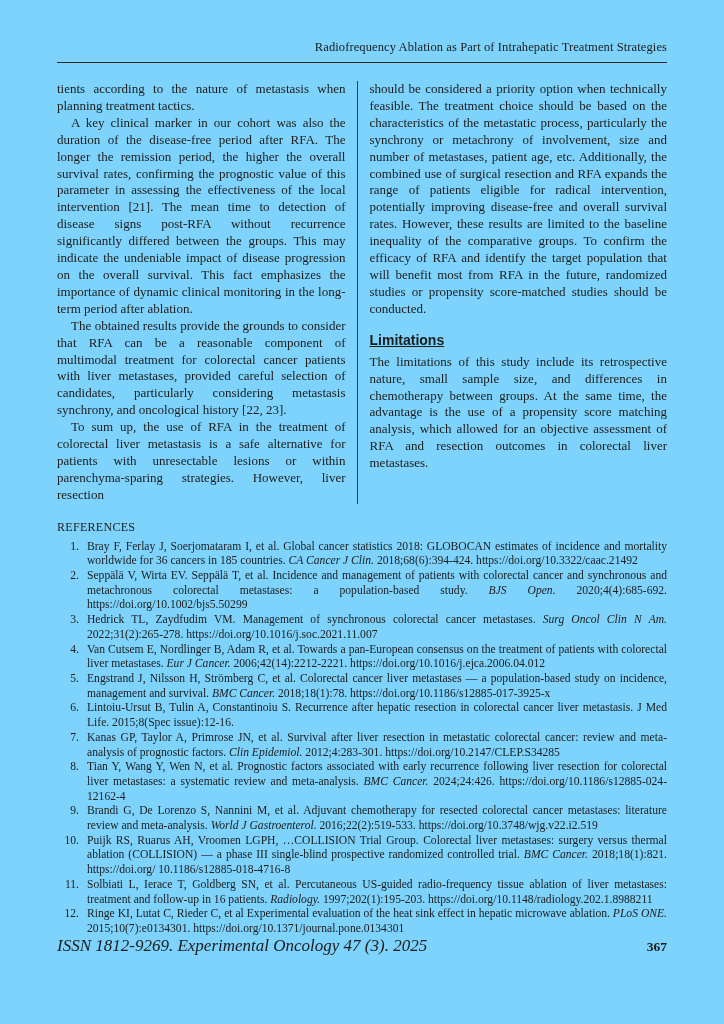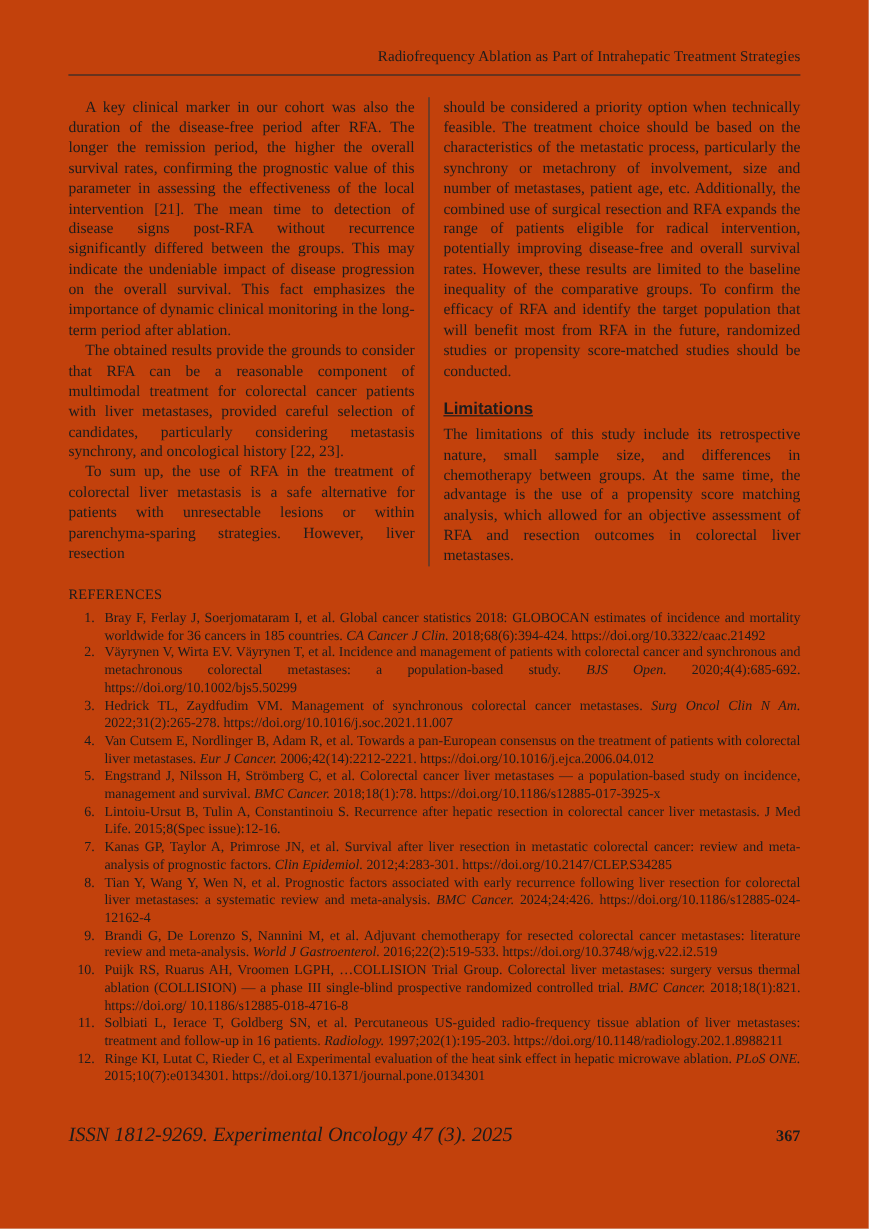--- a/index.html
+++ b/index.html
@@ -1,19 +1,19 @@
 <!DOCTYPE html>
 <html><head>
 <meta charset="utf-8">
 <style>
   html,body{margin:0;padding:0;background:#e8e8e8;}
   .page{
     position:relative;
     width:724px;height:1024px;
-    background:#c2410c;
+    background:#7dd3fc;
     font-family:"Liberation Serif", serif;
     color:#1c1c1c;
     box-sizing:border-box;
     overflow:hidden;
   }
   .content{
     position:absolute;
     left:57px; right:57px; top:40px;
   }
   .running-head{
@@ -97,20 +97,21 @@
 </head>
 <body>
 
 <div class="page">
   <div class="content">
 
     <div class="running-head">Radiofrequency Ablation as Part of Intrahepatic Treatment Strategies</div>
 
     <div class="two-col">
       <div class="col-left">
+        <p class="body-par">tients according to the nature of metastasis when planning treatment tactics.</p>
         <p class="body-par indent">A key clinical marker in our cohort was also the duration of the disease-free period after RFA. The longer the remission period, the higher the overall survival rates, confirming the prognostic value of this parameter in assessing the effectiveness of the local intervention [21]. The mean time to detection of disease signs post-RFA without recurrence significantly differed between the groups. This may indicate the undeniable impact of disease progression on the overall survival. This fact emphasizes the importance of dynamic clinical monitoring in the long-term period after ablation.</p>
         <p class="body-par indent">The obtained results provide the grounds to consider that RFA can be a reasonable component of multimodal treatment for colorectal cancer patients with liver metastases, provided careful selection of candidates, particularly considering metastasis synchrony, and oncological history [22, 23].</p>
         <p class="body-par indent">To sum up, the use of RFA in the treatment of colorectal liver metastasis is a safe alternative for patients with unresectable lesions or within parenchyma-sparing strategies. However, liver resection</p>
       </div>
       <div class="col-right">
         <p class="body-par">should be considered a priority option when technically feasible. The treatment choice should be based on the characteristics of the metastatic process, particularly the synchrony or metachrony of involvement, size and number of metastases, patient age, etc. Additionally, the combined use of surgical resection and RFA expands the range of patients eligible for radical intervention, potentially improving disease-free and overall survival rates. However, these results are limited to the baseline inequality of the comparative groups. To confirm the efficacy of RFA and identify the target population that will benefit most from RFA in the future, randomized studies or propensity score-matched studies should be conducted.</p>
         <h2 class="section-heading">Limitations</h2>
         <p class="body-par">The limitations of this study include its retrospective nature, small sample size, and differences in chemotherapy between groups. At the same time, the advantage is the use of a propensity score matching analysis, which allowed for an objective assessment of RFA and resection outcomes in colorectal liver metastases.</p>
       </div>
     </div>
@@ -118,21 +119,21 @@
     <div class="refs">
       <h3 class="refs-heading">REFERENCES</h3>
       <div id="ref-list">
   <div class="ref-row">
     <span class="ref-num">1.</span>
     <span class="ref-text"><span class="ref-pre">Bray F, Ferlay J, Soerjomataram I, et al. Global cancer statistics 2018: GLOBOCAN estimates of incidence and mortality worldwide for 36 cancers in 185 countries. </span><span class="italic ref-journal">CA Cancer J Clin.</span><span class="ref-post"> 2018;68(6):394-424. https://doi.org/10.3322/caac.21492</span></span>
   </div>
 
   <div class="ref-row">
     <span class="ref-num">2.</span>
-    <span class="ref-text"><span class="ref-pre">Väyrynen V, Wirta EV. Väyrynen T, et al. Incidence and management of patients with colorectal cancer and synchronous and metachronous colorectal metastases: a population-based study. </span><span class="italic ref-journal">BJS Open.</span><span class="ref-post"> 2020;4(4):685-692. https://doi.org/10.1002/bjs5.50299</span></span>
+    <span class="ref-text"><span class="ref-pre">Seppälä V, Wirta EV. Seppälä T, et al. Incidence and management of patients with colorectal cancer and synchronous and metachronous colorectal metastases: a population-based study. </span><span class="italic ref-journal">BJS Open.</span><span class="ref-post"> 2020;4(4):685-692. https://doi.org/10.1002/bjs5.50299</span></span>
   </div>
 
   <div class="ref-row">
     <span class="ref-num">3.</span>
     <span class="ref-text"><span class="ref-pre">Hedrick TL, Zaydfudim VM. Management of synchronous colorectal cancer metastases. </span><span class="italic ref-journal">Surg Oncol Clin N Am.</span><span class="ref-post"> 2022;31(2):265-278. https://doi.org/10.1016/j.soc.2021.11.007</span></span>
   </div>
 
   <div class="ref-row">
     <span class="ref-num">4.</span>
     <span class="ref-text"><span class="ref-pre">Van Cutsem E, Nordlinger B, Adam R, et al. Towards a pan-European consensus on the treatment of patients with colorectal liver metastases. </span><span class="italic ref-journal">Eur J Cancer.</span><span class="ref-post"> 2006;42(14):2212-2221. https://doi.org/10.1016/j.ejca.2006.04.012</span></span>

